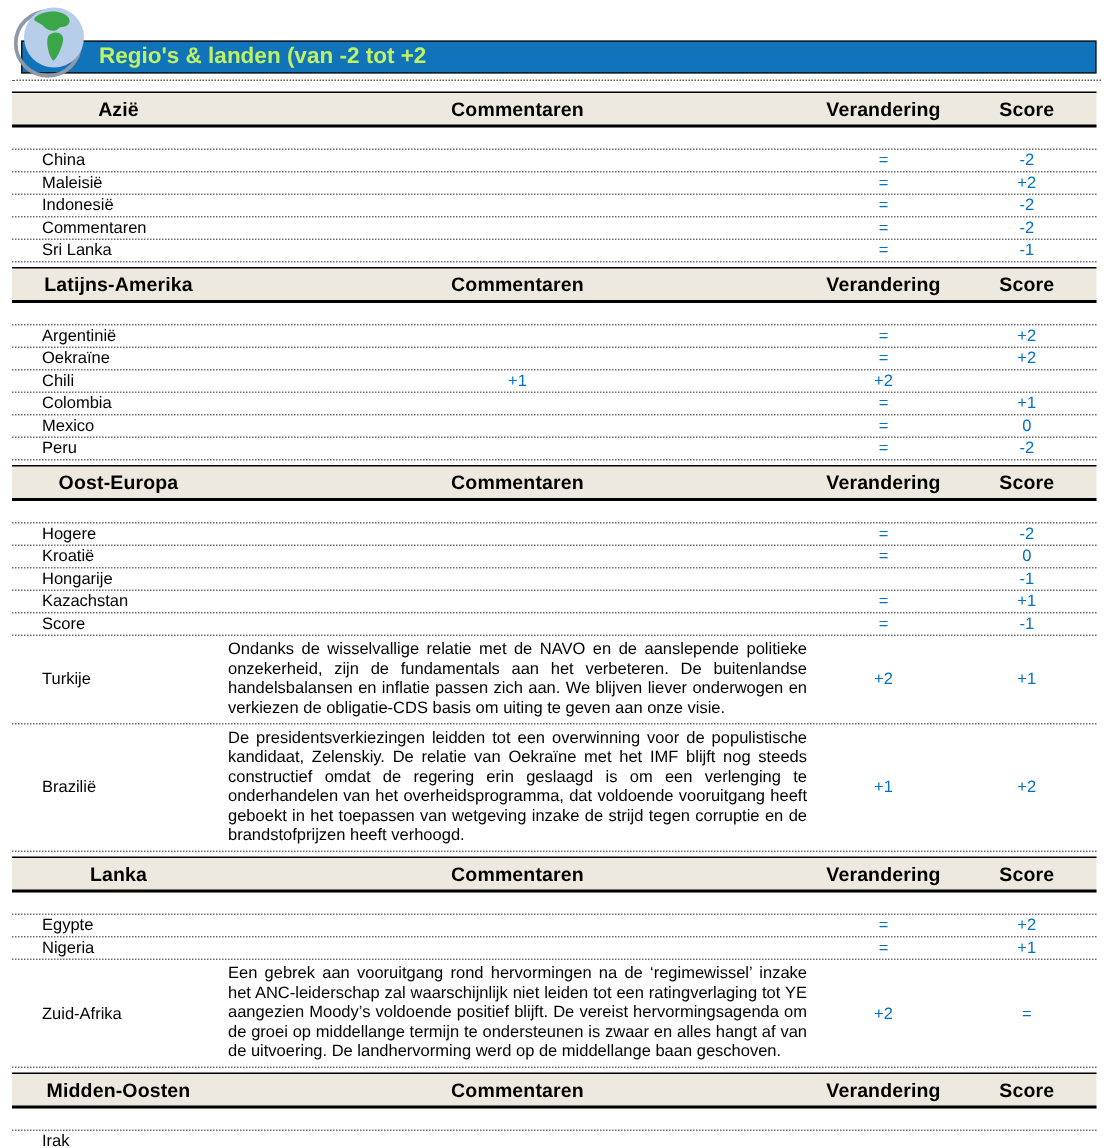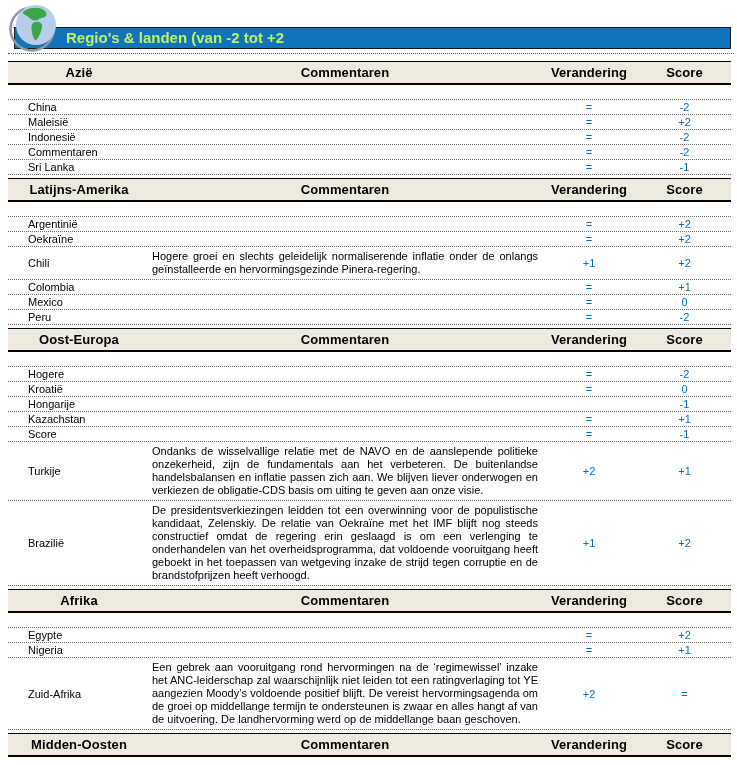--- a/index.html
+++ b/index.html
@@ -111,21 +111,20 @@
           <div class="cell-score">+2</div>
         </div>
         <div class="row">
           <div class="cell-country">Oekraïne</div>
           <div class="cell-comment"></div>
           <div class="cell-change">=</div>
           <div class="cell-score">+2</div>
         </div>
         <div class="row">
           <div class="cell-country">Chili</div>
-          <div class="cell-comment">Hogere groei en slechts geleidelijk normaliserende inflatie onder de onlangs geïnstalleerde en hervormingsgezinde Pinera-regering.</div>
           <div class="cell-change">+1</div>
           <div class="cell-score">+2</div>
         </div>
         <div class="row">
           <div class="cell-country">Colombia</div>
           <div class="cell-comment"></div>
           <div class="cell-change">=</div>
           <div class="cell-score">+1</div>
         </div>
         <div class="row">
@@ -189,21 +188,21 @@
         <div class="row">
           <div class="cell-country">Brazilië</div>
           <div class="cell-comment">De presidentsverkiezingen leidden tot een overwinning voor de populistische kandidaat, Zelenskiy. De relatie van Oekraïne met het IMF blijft nog steeds constructief omdat de regering erin geslaagd is om een verlenging te onderhandelen van het overheidsprogramma, dat voldoende vooruitgang heeft geboekt in het toepassen van wetgeving inzake de strijd tegen corruptie en de brandstofprijzen heeft verhoogd.</div>
           <div class="cell-change">+1</div>
           <div class="cell-score">+2</div>
         </div>
       </div>
     </section>
     <section class="section">
       <div class="sec-head">
-        <div class="h-region">Afrika</div>
+        <div class="h-region">Lanka</div>
         <div class="h-comment">Commentaren</div>
         <div class="h-change">Verandering</div>
         <div class="h-score">Score</div>
       </div>
       <div class="rows">
         <div class="row">
           <div class="cell-country">Egypte</div>
           <div class="cell-comment"></div>
           <div class="cell-change">=</div>
           <div class="cell-score">+2</div>

